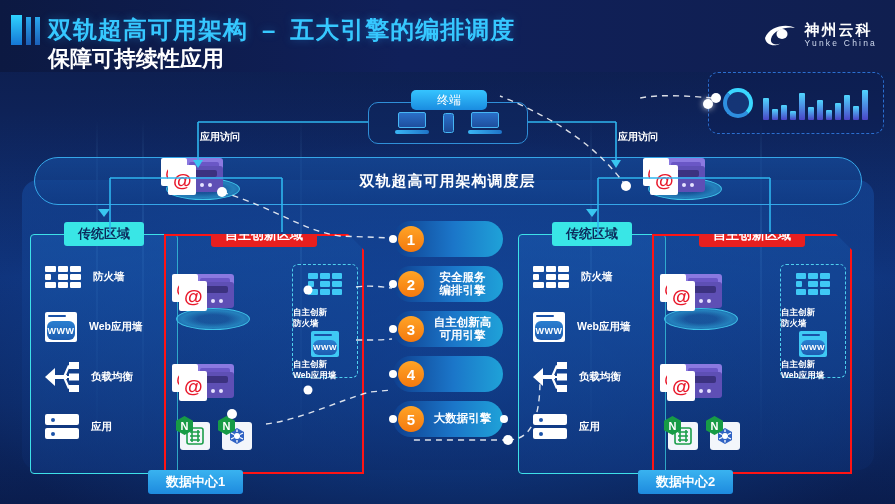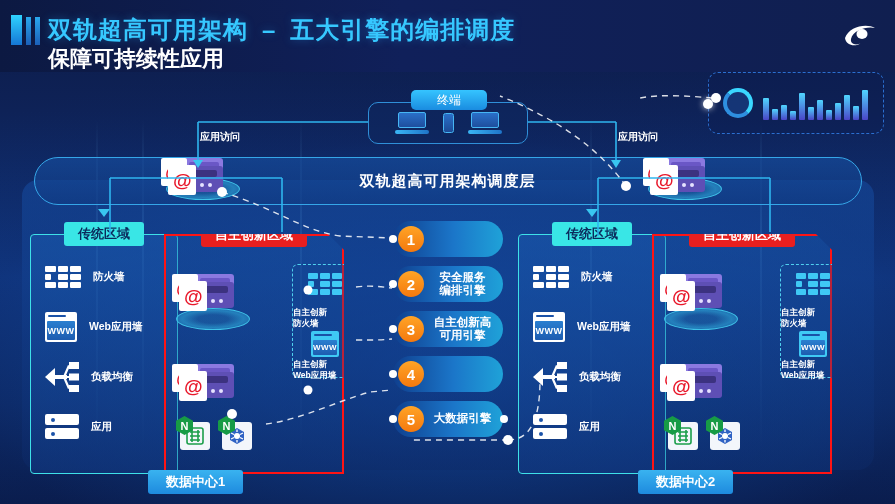--- a/index.html
+++ b/index.html
@@ -93,42 +93,42 @@
   .zone-tag.cyan { background:#39e6e6; color:#0b2a5c; }
   .zone-tag.red  { background:#e81f1f; color:#ffffff; }
   .zone-arrow { position:absolute; top:-26px; left:50%; transform:translateX(-50%);
                 width:0; height:0; border-left:6px solid transparent; border-right:6px solid transparent;
                 border-top:8px solid #39c6f0; }
 
   .trad-list { position:absolute; left:14px; top:26px; display:flex; flex-direction:column; gap:18px; }
   .trad-row { display:flex; align-items:center; gap:12px; height:32px; }
   .trad-lbl { font-size:10.5px; color:#fff; font-weight:bold; white-space:nowrap; }
 
-  .innov { position:absolute; width:180px; height:240px; border:2px solid #ff1414; z-index:22;
+  .innov { position:absolute; width:200px; height:240px; border:2px solid #ff1414; z-index:22;
            background:linear-gradient(180deg, rgba(24,84,168,.38), rgba(16,54,126,.34));
            clip-path: polygon(0 0, calc(100% - 16px) 0, 100% 16px, 100% 100%, 0 100%); }
   .innov.dc1 { left:164px; top:234px; }
   .innov.dc2 { left:652px; top:234px; }
 
   .dashbox { position:absolute; left:126px; top:28px; width:66px; height:114px;
              border:1.2px dashed #4fd0ee; border-radius:6px; background:rgba(20,70,150,.3); }
   .dashbox .cap { font-size:8.5px; color:#fff; font-weight:bold; text-align:left; line-height:1.25; }
 
   
   .fw { display:grid; grid-template-columns:repeat(3,1fr); gap:2px; }
   .fw i { display:block; height:6px; background:#fff; border-radius:1px; }
   .fw.cy i { background:#3fc9f5; }
 
   
   .www { width:32px; height:30px; border-radius:2px; background:#fff; position:relative; }
   .www.cy { background:#3fc9f5; }
   .www .bar { position:absolute; left:3px; top:3px; width:10px; height:2px; background:#1a52a8;
               border-radius:1px; box-shadow:4px 0 0 #1a52a8, 8px 0 0 #1a52a8; }
   .www .body { position:absolute; left:2px; top:9px; right:2px; bottom:2px;
-               background:linear-gradient(180deg,#2a7fd0,#1d5cb0); border-radius:1px;
+               background:linear-gradient(180deg,#2a7fd0,#1d5cb0); border-radius:6px;
                display:flex; align-items:center; justify-content:center;
                font-size:9px; color:#fff; font-weight:bold; letter-spacing:.5px; }
 
   
   .lb { width:34px; height:30px; position:relative; }
   
   .app { width:34px; height:26px; display:flex; flex-direction:column; gap:3px; }
   .app i { display:block; height:11px; background:#fff; border-radius:2px; position:relative; }
   .app i:after { content:""; position:absolute; left:6px; top:3.5px; width:4px; height:4px;
                  border-radius:50%; background:#1a52a8; }
@@ -212,20 +212,24 @@
       <span>双轨超高可用架构</span><span class="dash">–</span><span>五大引擎的编排调度</span>
     </div>
     <div class="title-l2">保障可持续性应用</div>
 
     <div class="logo">
       <div class="logo-mark">
         <svg width="34" height="26" viewBox="0 0 34 26">
           <path d="M2 16 C6 4 24 1 32 6 C24 4 10 8 8 17 C7 22 13 24 18 21 C13 25 3 24 2 16 Z" fill="#ffffff"></path>
           <ellipse cx="19" cy="12" rx="5.5" ry="5" fill="#ffffff"></ellipse>
         </svg>
+      </div>
+      <div>
+        <div class="logo-txt-cn">神州云科</div>
+        <div class="logo-txt-en">Yunke China</div>
       </div>
     </div>
   </div>
 
   <div class="mini-dash">
     <div class="mini-dot"></div>
     <div class="donut"></div>
     <div class="bars">
       <b style="height:22px"></b>
         <b style="height:11px"></b>

